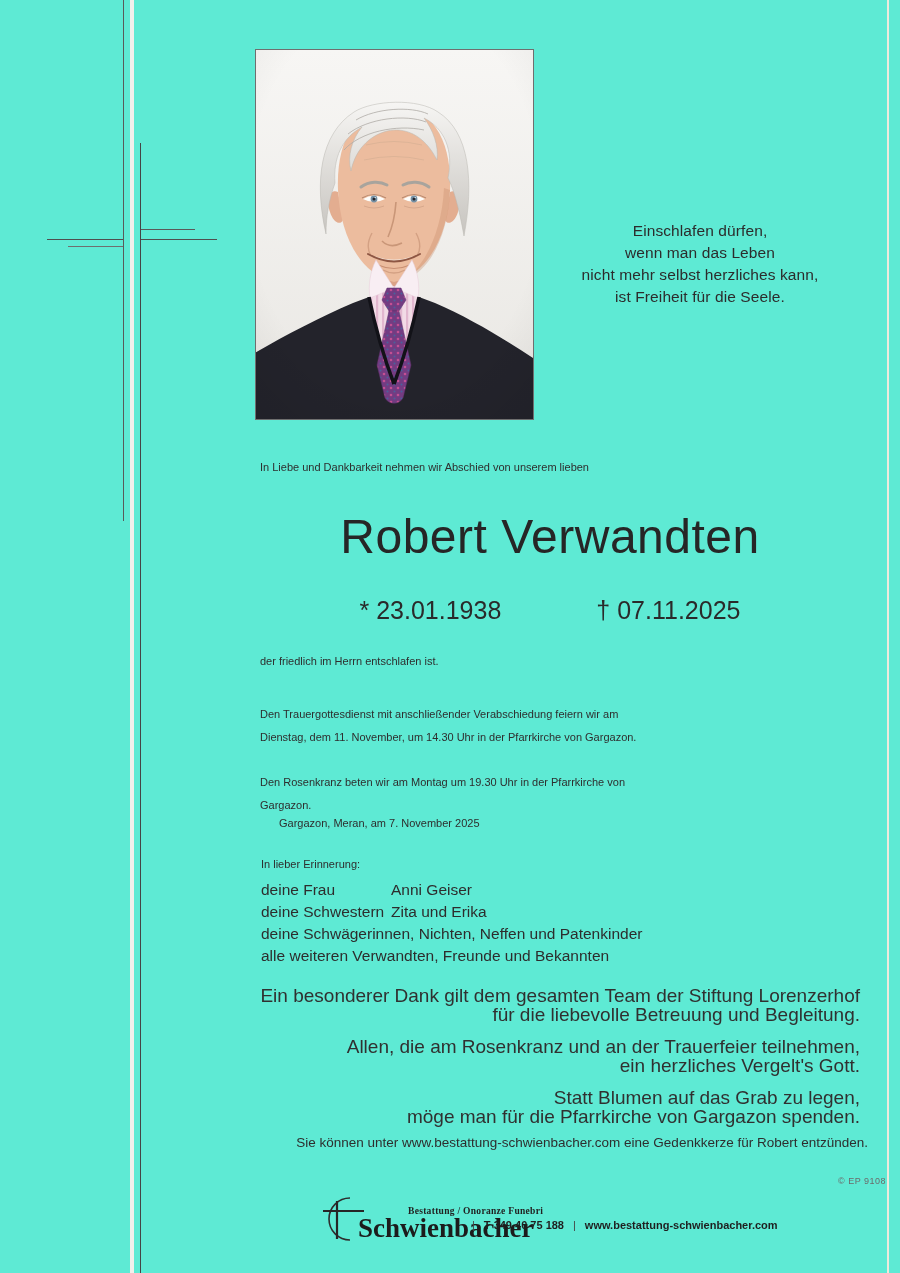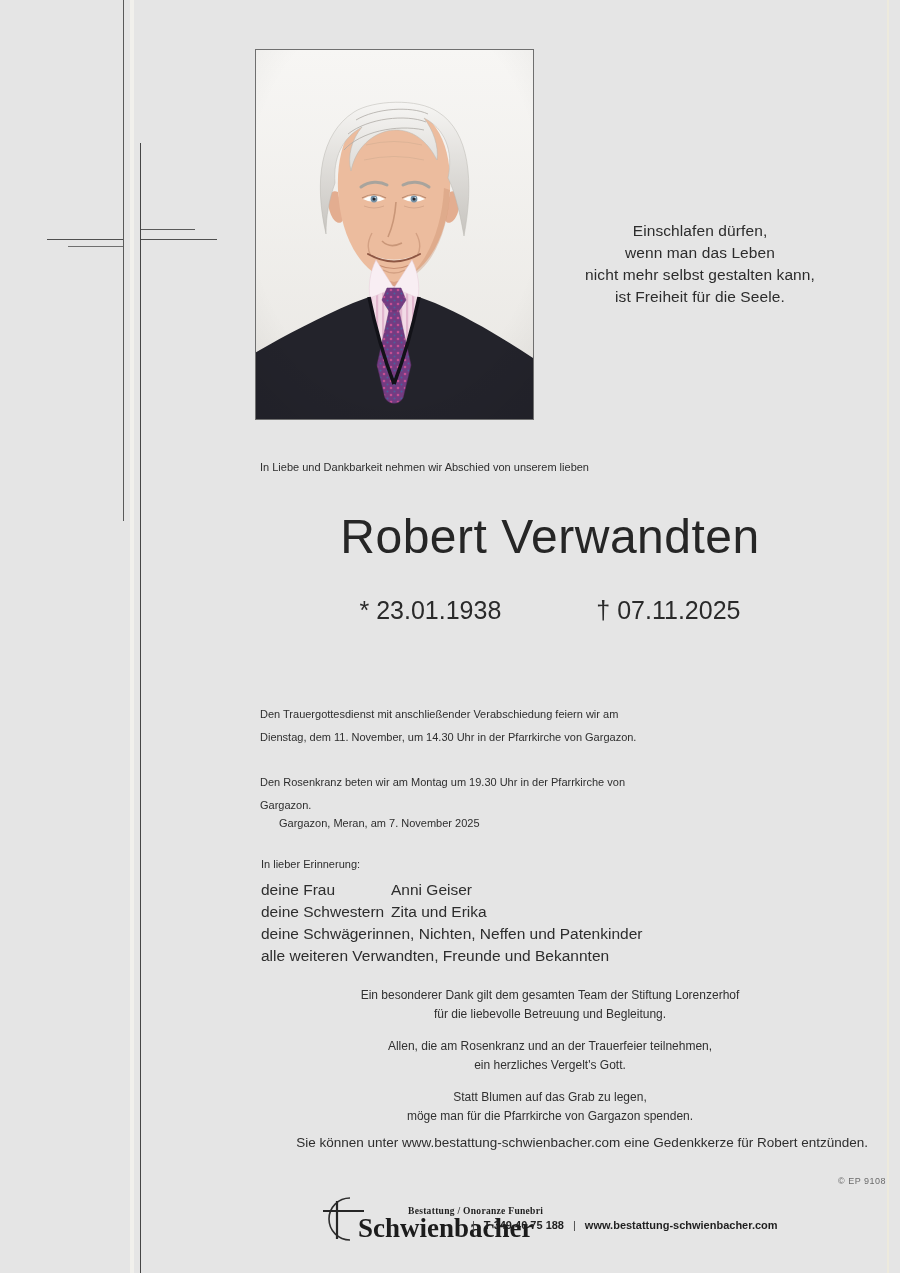--- a/index.html
+++ b/index.html
@@ -1,18 +1,18 @@
 <!DOCTYPE html>
 <html><head>
 <meta charset="utf-8">
 <style>
   html,body { margin:0; padding:0; background:#ffffff; }
   .page {
     position:relative; width:900px; height:1273px;
-    background:#e5e5e5; overflow:hidden;
+    background:#5eead4; overflow:hidden;
     font-family:"Liberation Sans", sans-serif;
     color:#2d2d2d;
   }
   .abs { position:absolute; }
   .hairline { position:absolute; }
 
   
   .vline-light { left:130px; top:0; width:4px; height:1273px; background:#f1f0ec; }
   .vline-a { left:123px; top:0; width:1px; height:521px; background:#5a5a5a; }
   .vline-b { left:140px; top:143px; width:1px; height:1130px; background:#454545; }
@@ -51,22 +51,22 @@
   .service  { left:260px; top:703px; }
   .rosary   { left:260px; top:771px; }
   .dateline { left:263px; top:812px;margin-left:16px; }
   .memory   { left:261px; top:853px; }
 
   .family { left:261px; top:879px; font-size:15.5px; line-height:22px; }
   .family-row { display:flex; }
   .family-label { min-width:130px; }
 
   .thanks-p {
-    left:240px; width:620px; text-align:center;
-    font-size:12px; line-height:19px; color:#303030;
+    left:240px; width:620px; text-align:right;
+    font-size:19px; line-height:19px; color:#303030;
   }
   .thanks-1 { top:986px; } .thanks-2 { top:1037px; } .thanks-3 { top:1088px; }
 
   .candle {
     left:248px; top:1135px; width:620px; text-align:right;
     font-size:13.5px; color:#2e2e2e;
   }
 
   .logo-icon { left:316px; top:1196px; width:48px; height:46px; }
   .logo-icon svg { display:block; width:100%; height:100%; }
@@ -203,33 +203,34 @@
         <path d="M113,247 C119,276 128,308 138,334"></path>
         <path d="M163,247 C157,276 148,308 138,334"></path>
       </g>
       <rect width="277" height="369" fill="url(#vignette)"></rect>
     </svg>
   </div>
 
   <div class="abs poem">
     <div>Einschlafen dürfen,</div>
     <div>wenn man das Leben</div>
-    <div>nicht mehr selbst gestalten kann,</div>
+    <div>nicht mehr selbst herzliches kann,</div>
     <div>ist Freiheit für die Seele.</div>
   </div>
 
   <div class="abs intro body-block">In Liebe und Dankbarkeit nehmen wir Abschied von unserem lieben</div>
 
   <div class="abs name">Robert Verwandten</div>
 
   <div class="abs dates">
     <span>* 23.01.1938</span>
     <span>† 07.11.2025</span>
   </div>
 
+  <div class="abs passing body-block">der friedlich im Herrn entschlafen ist.</div>
 
   <div class="abs service body-block">
     <div>Den Trauergottesdienst mit anschließender Verabschiedung feiern wir am</div>
     <div>Dienstag, dem 11. November, um 14.30 Uhr in der Pfarrkirche von Gargazon.</div>
   </div>
 
   <div class="abs rosary body-block">
     <div>Den Rosenkranz beten wir am Montag um 19.30 Uhr in der Pfarrkirche von</div>
     <div>Gargazon.</div>
   </div>

